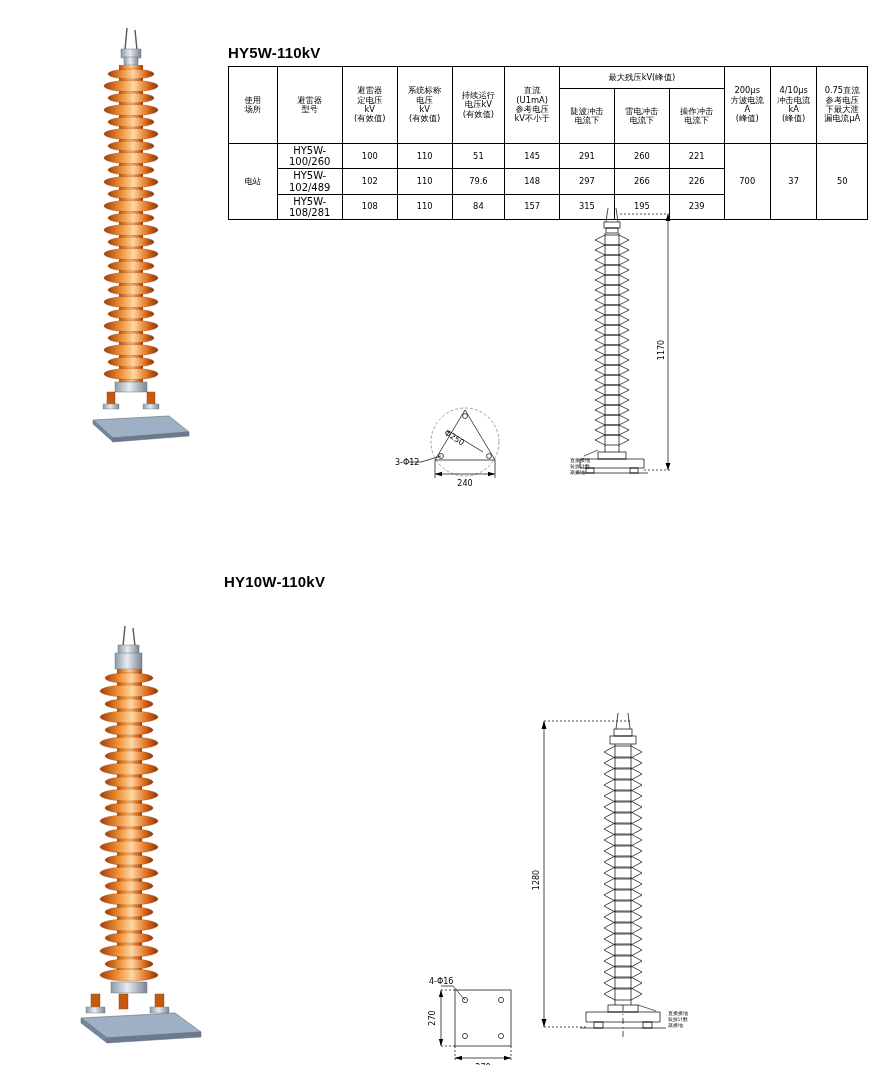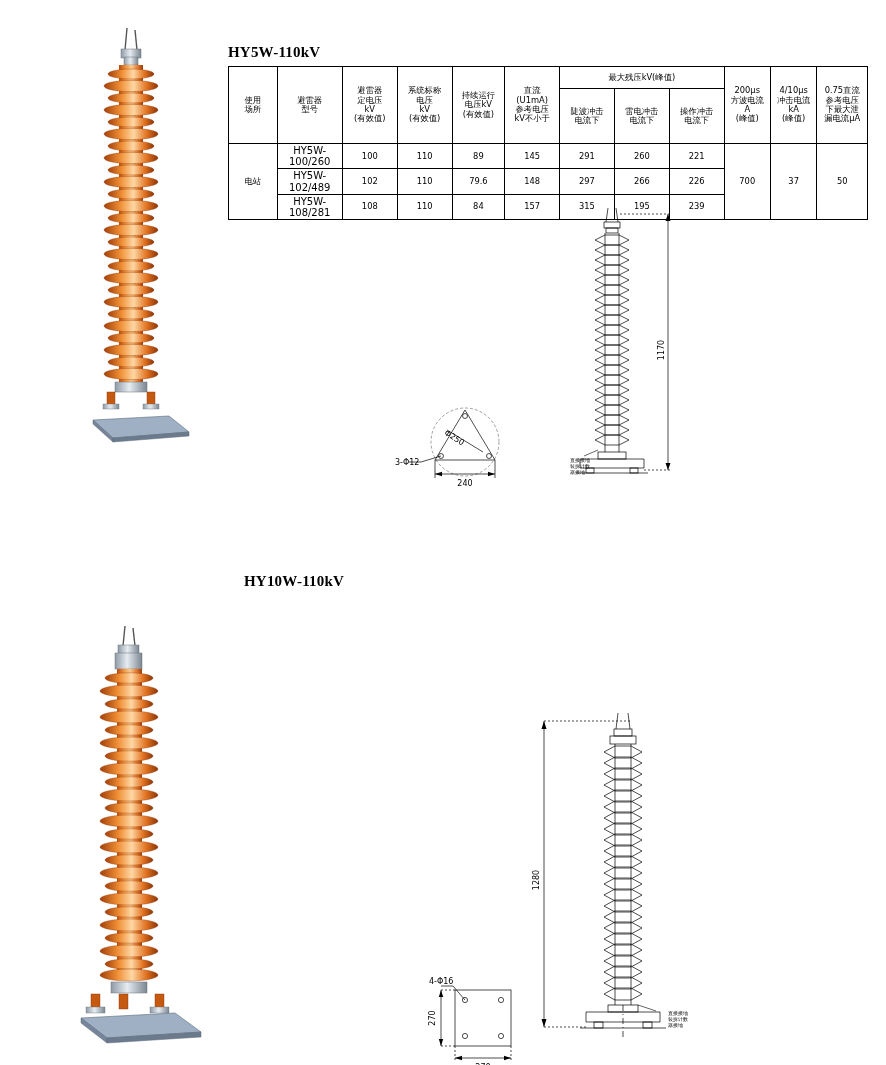--- a/index.html
+++ b/index.html
@@ -11,21 +11,21 @@
     overflow:hidden;
   }
   .section{position:absolute;left:0;width:886px;}
   #sec1{top:0;height:530px;}
   #sec2{top:530px;height:535px;}
 
   .title{
     position:absolute;
     font-size:15px;font-weight:bold;
     letter-spacing:.2px;
-    font-family:Liberation Serif, serif;
+    font-family:Liberation Sans, sans-serif;
   }
   #title1{left:228px;top:44px;}
 
   table.spec{
     position:absolute;
     border-collapse:collapse;
     font-size:8.3px;
     font-family:"DejaVu Sans", sans-serif;
     table-layout:fixed;
   }
@@ -165,21 +165,21 @@
       <td style="height:48px">陡波冲击<br>电流下</td>
       <td>雷电冲击<br>电流下</td>
       <td>操作冲击<br>电流下</td>
     </tr>
 
     <tr class="body">
       <td rowspan="3">电站</td>
       <td class="model">HY5W-100/260</td>
       <td>100</td>
       <td>110</td>
-      <td>89</td>
+      <td>51</td>
       <td>145</td>
       <td>291</td>
       <td>260</td>
       <td>221</td>
       <td rowspan="3">700</td>
       <td rowspan="3">37</td>
       <td rowspan="3">50</td>
     </tr>
     <tr class="body">
       <td class="model">HY5W-102/489</td>
@@ -288,21 +288,21 @@
       <path d="M100 74 l-7 -2.2 v4.4 Z" fill="#000"></path>
       <text class="dimtxt" x="70" y="86" text-anchor="middle">240</text>
       <text class="dimtxt" x="58" y="40" transform="rotate(32 58 40)" text-anchor="middle">Φ250</text>
       <text class="dimtxt" x="0" y="65">3-Φ12</text>
     </svg>
   </div>
 </div>
 
 <div class="section" id="sec2">
 
-  <div class="title" style="left:244px;top:43px;">HY10W-110kV</div>
+  <div class="title" style="left:224px;top:43px;">HY10W-110kV</div>
 
   <div class="photo" style="left:55px;top:90px;">
     <svg width="175" height="420" viewBox="0 0 175 420">
       <defs>
         <linearGradient id="body2" x1="0" y1="0" x2="1" y2="0">
           <stop offset="0%" stop-color="#b84a0c"></stop>
           <stop offset="28%" stop-color="#f2943c"></stop>
           <stop offset="52%" stop-color="#ffc98a"></stop>
           <stop offset="78%" stop-color="#e8792a"></stop>
           <stop offset="100%" stop-color="#9c3d08"></stop>

